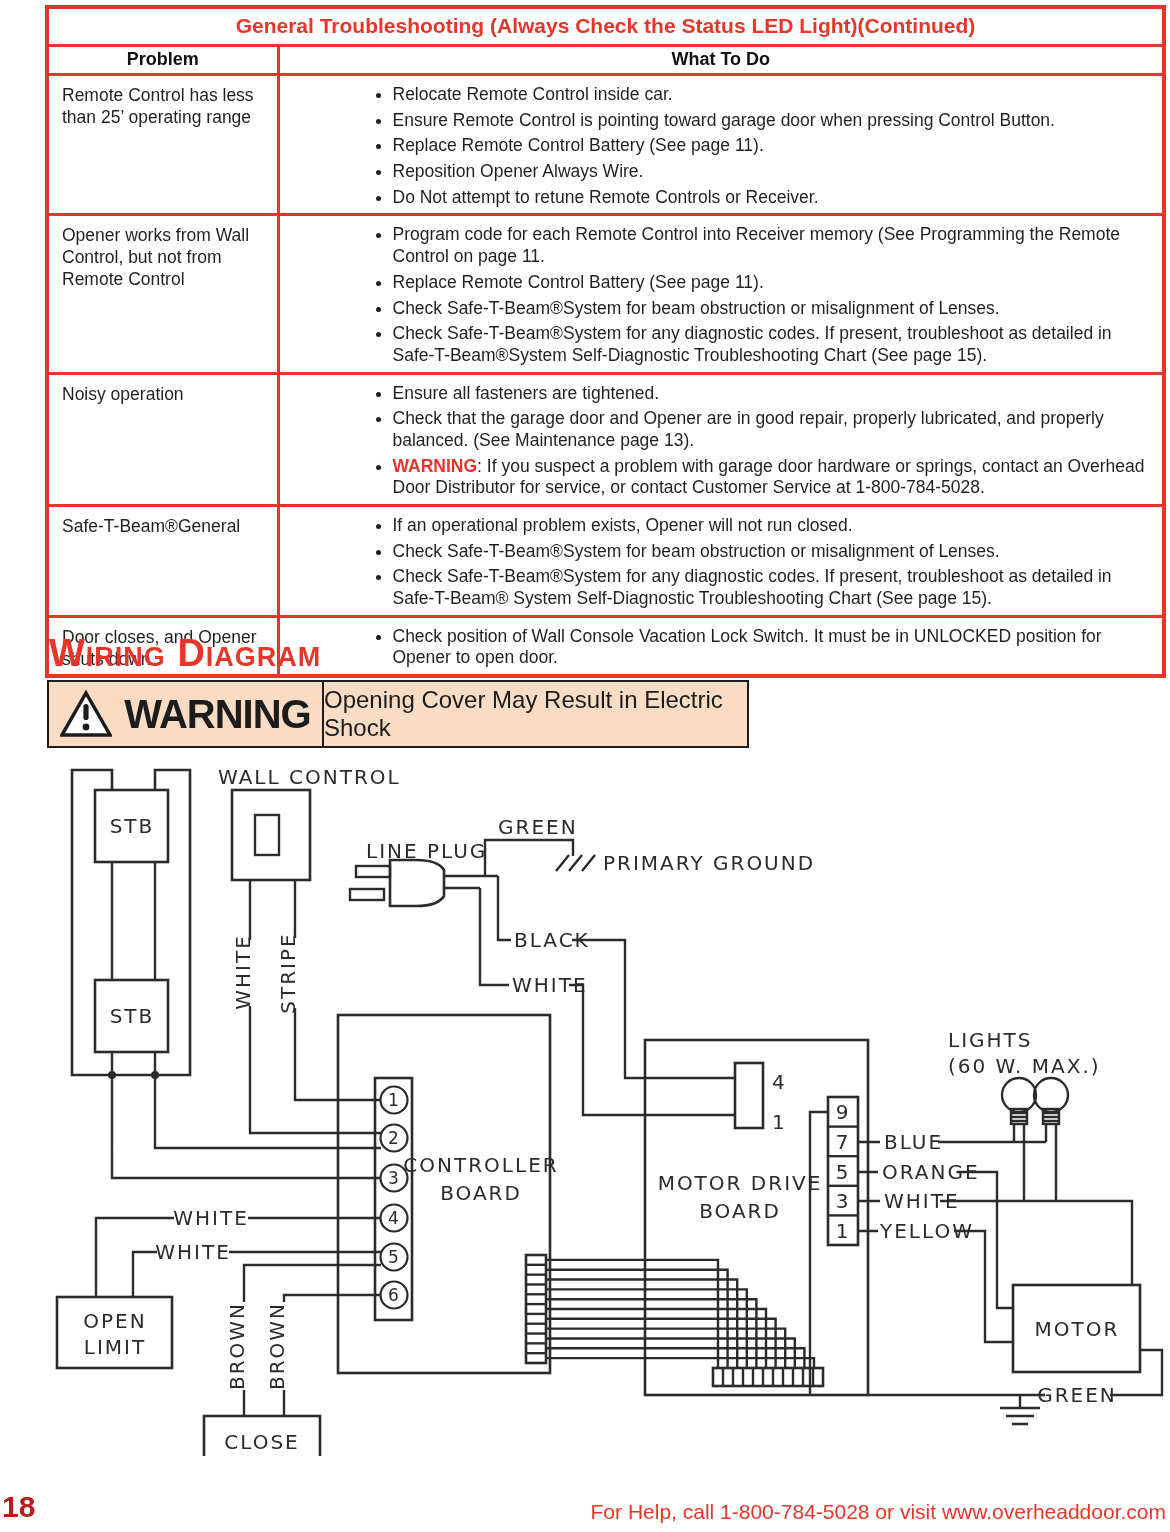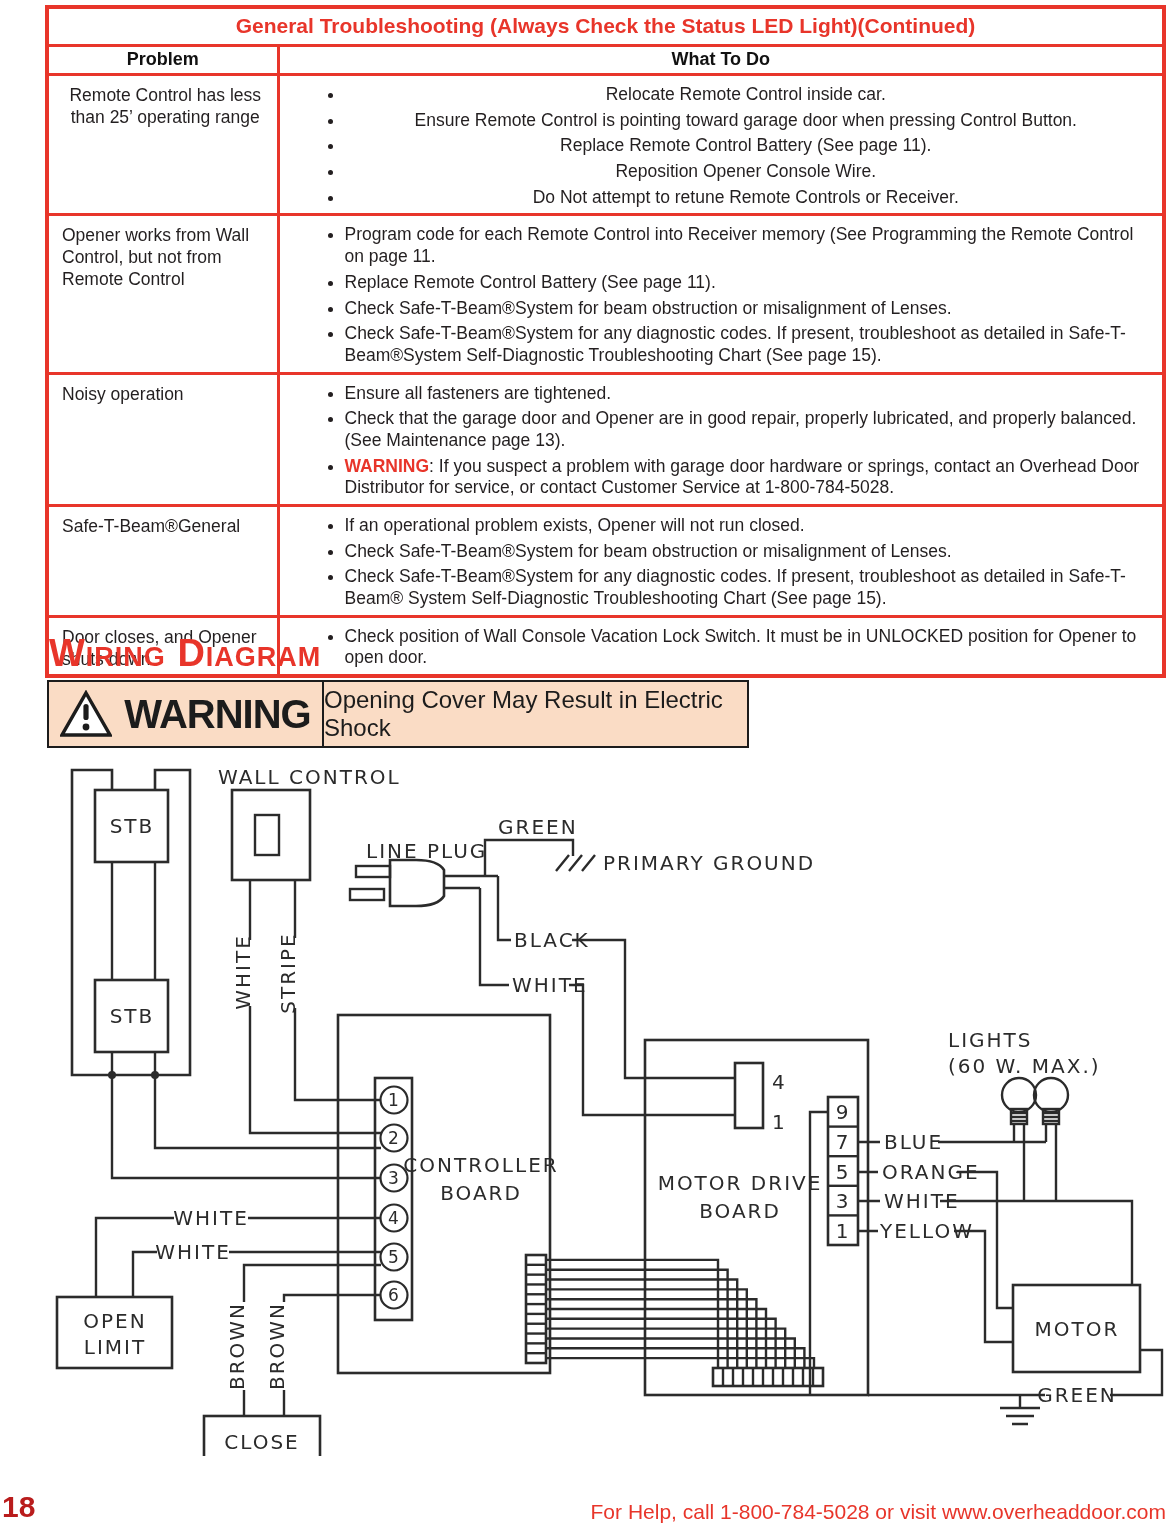--- a/index.html
+++ b/index.html
@@ -10,21 +10,21 @@
   table.ts{position:absolute;left:45px;top:5px;width:1121px;border-collapse:collapse;
            table-layout:fixed;}
   table.ts td,table.ts th{border:3px solid var(--red);vertical-align:top;}
   table.ts{border:4px solid var(--red);}
   .ts-title{text-align:center;font-weight:bold;font-size:21px;color:var(--red);
             padding:5px 0 6px 0;}
   .ts-head th{font-size:18px;font-weight:bold;padding:2px 0 3px 0;
               color:#111;}
   .col-problem{width:231px;}
   td.problem{padding:9px 8px 0 13px;font-size:17.5px;line-height:1.25;}
-  td.todo ul{margin:7px 0 0 0;padding-left:64px;}
+  td.todo ul{margin:7px 0 0 0;padding-left:112px;}
   td.todo li{font-size:17.5px;line-height:1.24;margin:0 14px 4px 0;}
   .seg-b{font-weight:normal;}
   .seg-r{color:var(--red);font-weight:bold;}
 
   
   .wd-heading{position:absolute;left:49px;top:632px;font-size:38px;font-weight:bold;
               color:var(--red);font-variant:small-caps;letter-spacing:1px;}
 
   
   .warnbox{position:absolute;left:47px;top:680px;width:698px;height:64px;
@@ -63,28 +63,28 @@
     <thead>
       <tr>
           <td colspan="2" class="ts-title">General Troubleshooting    (Always Check the Status LED Light)(Continued)</td>
         </tr>
       <tr class="ts-head">
         <th>Problem</th>
         <th>What To Do</th>
       </tr>
     </thead>
     <tbody>
-        <tr style="height: 123px; text-align: center;">
+        <tr style="height: 123px;">
           <td class="problem">Remote Control has less than 25’ operating range</td>
           <td class="todo">
             <ul>
               <li><span>Relocate Remote Control inside car.</span></li>
               <li><span>Ensure Remote Control is pointing toward garage door when pressing Control Button.</span></li>
               <li><span>Replace Remote Control Battery (See page 11).</span></li>
-              <li><span>Reposition Opener Console Wire.</span></li>
+              <li><span>Reposition Opener Always Wire.</span></li>
               <li><span class="seg-b">Do Not</span><span> attempt to retune Remote Controls or Receiver.</span></li>
             </ul>
           </td>
         </tr>
         <tr style="height: 145px;">
           <td class="problem">Opener works from Wall Control, but not from Remote Control</td>
           <td class="todo">
             <ul>
               <li><span>Program code for each Remote Control into Receiver memory (See Programming the Remote Control on page 11.</span></li>
               <li><span>Replace Remote Control Battery (See page 11).</span></li>

